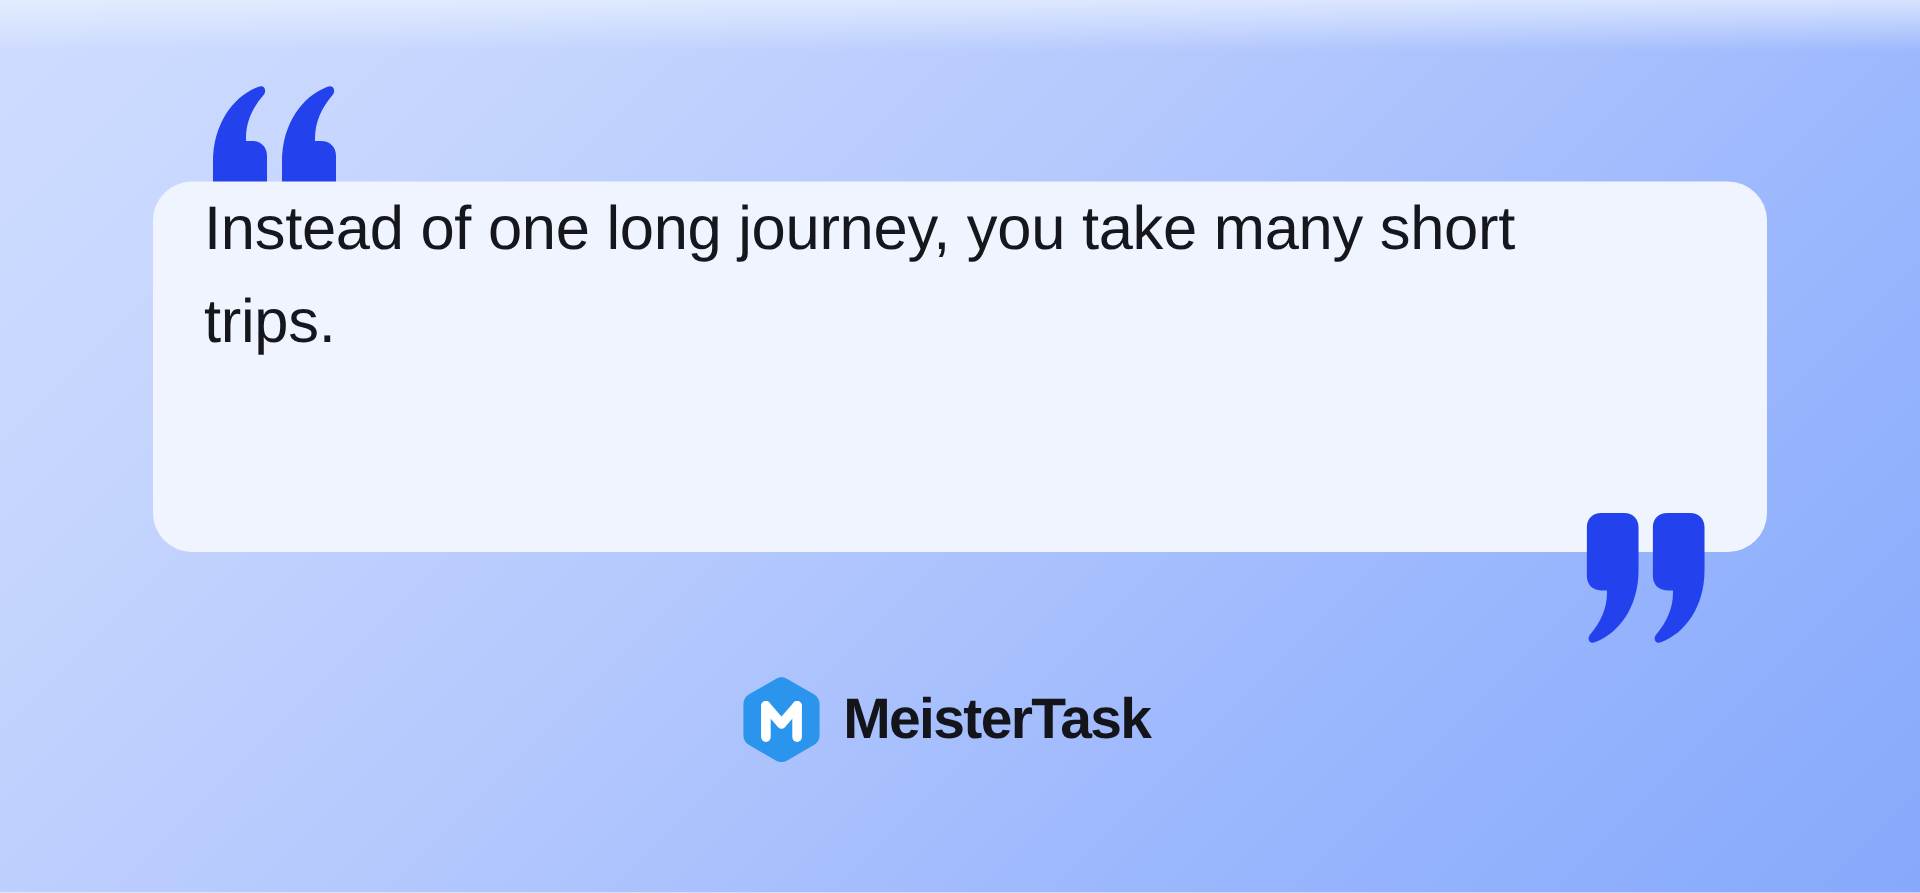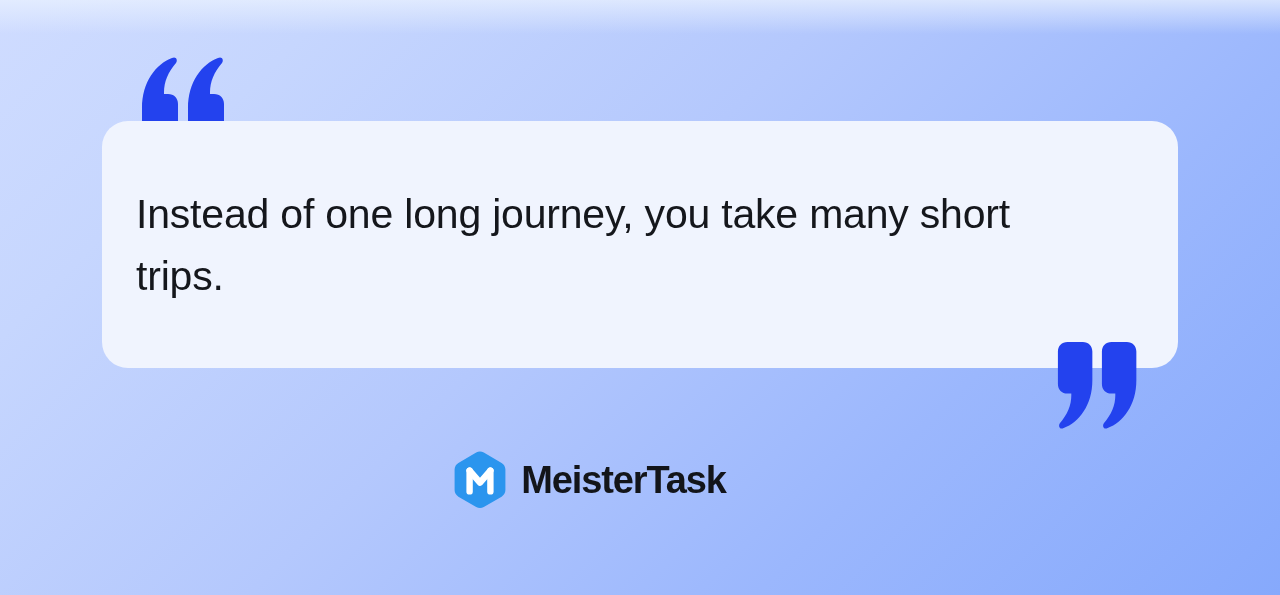--- a/index.html
+++ b/index.html
@@ -77,21 +77,20 @@
     left: 102px;
     top: 121px;
     width: 1076px;
     height: 247px;
     background: #f0f4fe;
     border-radius: 26px;
     box-sizing: border-box;
     padding: 0 40px 0 34px;
     display: flex;
     flex-direction: column;
-    justify-content: center;
   }
 
   #quote-text {
     font-family: "Liberation Sans", sans-serif;
     font-size: 41px;
     line-height: 62px;
     letter-spacing: -0.2px;
     color: #15171c;
     font-weight: 400;
     margin: 0;
@@ -102,20 +101,21 @@
   #brand {
     position: absolute;
     left: 0;
     top: 447px;
     width: 1179px;
     height: 66px;
     display: flex;
     align-items: center;
     justify-content: center;
     gap: 14px;
+    padding-left: 41px;
   }
 
   #brand-logo-mark {
     width: 54px;
     height: 58px;
     display: block;
     flex: 0 0 auto;
   }
 
   #brand-logo-mark svg {

